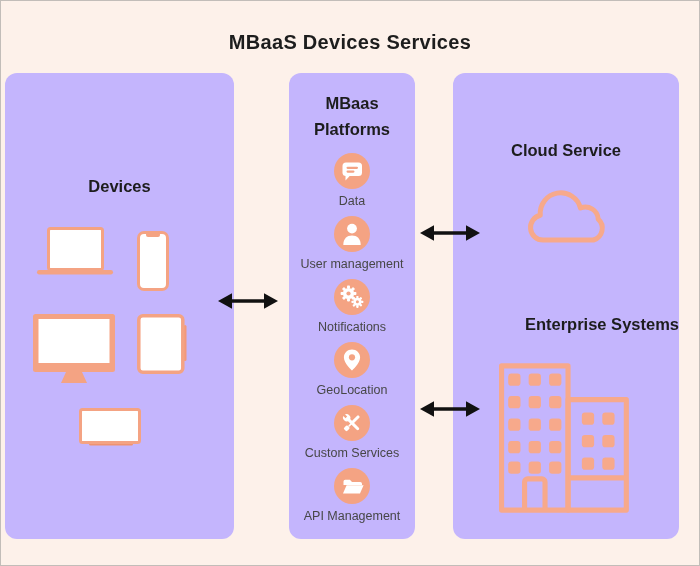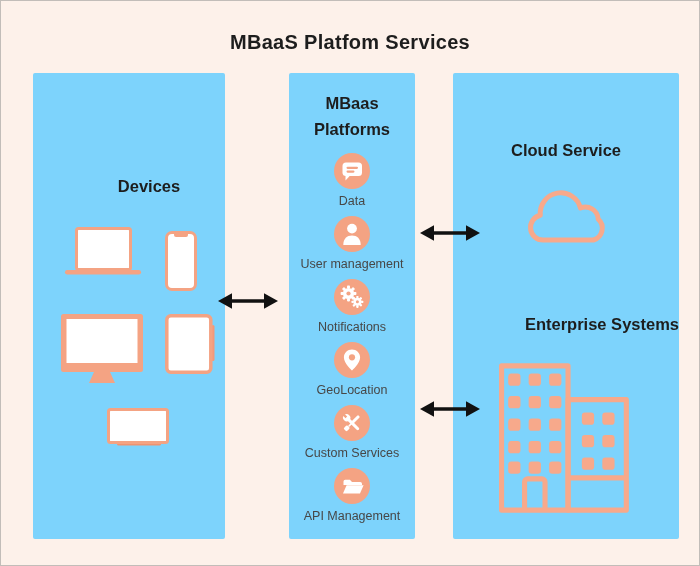--- a/index.html
+++ b/index.html
@@ -10,23 +10,23 @@
     font-family:"Liberation Sans", sans-serif;
     overflow:hidden;
   }
   .main-title {
     position:absolute; top:30px; left:0; width:100%;
     text-align:center; font-size:20px; font-weight:700;
     color:#1d1d1d; letter-spacing:.3px;
   }
   .panel {
     position:absolute; top:72px; height:466px;
-    background:#7dd3fc; border-radius:2px;
-  }
-  .panel-devices   { left:32px;  width:192px;padding-left:20px; }
+    background:#c4b5fd; border-radius:12px;
+  }
+  .panel-devices   { left:4px;  width:229px; }
   .panel-platforms { left:288px; width:126px; }
   .panel-right     { left:452px; width:226px; }
 
   .panel-heading {
     position:absolute; width:100%; text-align:center;
     font-size:16.5px; font-weight:700; color:#1d1d1d;
   }
   .devices-heading { top:104px; }
   .cloud-heading { top:68px; }
   .enterprise-heading { top:242px;text-align:right; }
@@ -55,21 +55,21 @@
   .dev-icon { position:absolute; }
   .arrow { position:absolute; width:60px; height:24px; }
   .cloud-icon-wrap { position:absolute; left:69px; top:114px; }
   .building-icon-wrap { position:absolute; left:46px; top:290px; }
 </style>
 </head>
 <body>
 
 <div class="canvas">
 
-  <div class="main-title">MBaaS Platfom Services</div>
+  <div class="main-title">MBaaS Devices Services</div>
 
   <div class="panel panel-devices">
     <div class="panel-heading devices-heading">Devices</div>
 
     <svg class="dev-icon" style="left:28px; top:154px;" width="84" height="50" viewBox="0 0 84 50">
       <rect x="15.5" y="1.5" width="54" height="41" rx="2" fill="#ffffff" stroke="#f4a383" stroke-width="3"></rect>
       <rect x="4" y="43" width="76" height="4.5" rx="2.2" fill="#f4a383"></rect>
     </svg>
 
     <svg class="dev-icon" style="left:132px; top:158px;" width="32" height="60" viewBox="0 0 32 60">

